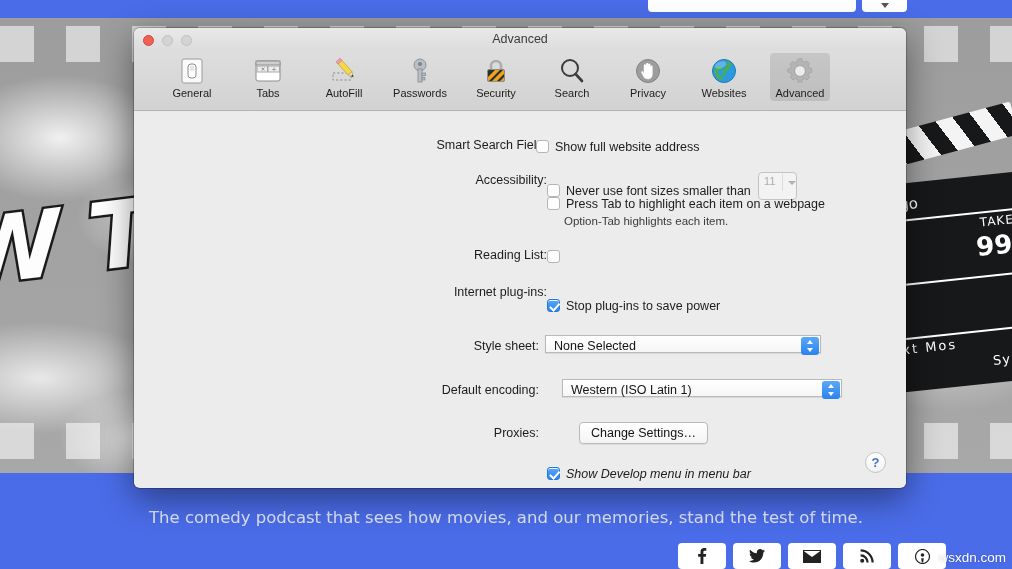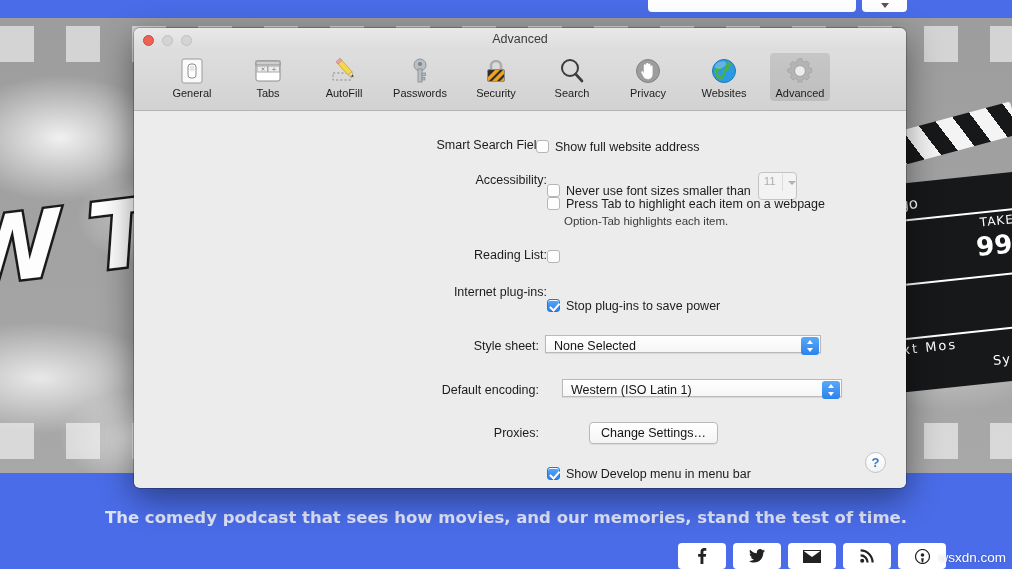--- a/index.html
+++ b/index.html
@@ -110,21 +110,21 @@
   #clapper .l2 { position:absolute; left:6px; top:106px; font-family:"DejaVu Sans",sans-serif; font-size:17px; }
   #clapper .l3 { position:absolute; left:10px; top:128px; font-family:"DejaVu Sans",sans-serif; font-size:17px; }
   #clapper .hr3 { position:absolute; left:6px; top:154px; width:168px; height:2px; background:#fff; }
   #clapper .l4 { position:absolute; left:4px; top:158px; font-family:"DejaVu Sans",sans-serif; font-size:13px; letter-spacing:2px; }
   #clapper .l5 { position:absolute; right:12px; top:178px; font-family:"DejaVu Sans",sans-serif; font-size:13px; letter-spacing:1px; }
 
   #tagline {
     position: absolute; left: 0; top: 508px; width: 1012px;
     text-align: center;
     font-family: "DejaVu Sans", sans-serif;
-    font-size: 16.5px; font-weight: bold;
+    font-size: 16.5px; font-weight: normal;
     color: #dfe4f7;
   }
 
   #social {
     position: absolute; left: 678px; top: 543px;
     display: flex; gap: 7px;
   }
   #social .sbtn {
     width: 48px; height: 26px;
     background: #fff; border-radius: 4px;
@@ -542,25 +542,25 @@
         <span class="rlabel">Default encoding:</span>
       </div>
       <div class="popup" style="position:absolute;left:428px;top:268px;width:280px;">
         <span class="pval">Western (ISO Latin 1)</span>
         <span class="parrows"></span>
       </div>
 
       <div class="row" style="left:0;top:315px;width:405px;">
         <span class="rlabel">Proxies:</span>
       </div>
-      <div class="ctrl" style="left:411px;top:311px;padding-left:44px;">
+      <div class="ctrl" style="left:401px;top:311px;padding-left:44px;">
         <span class="pushbtn">Change Settings…</span>
       </div>
 
-      <div class="ctrl" style="left:413px;top:353px;">
+      <div class="ctrl" style="left:413px;top:353px;font-style:italic;">
         <span class="cb checked"></span><span class="cbtext">Show Develop menu in menu bar</span>
       </div>
 
       <div id="helpbtn">?</div>
 
     </div>
   </div>
 </div>
 
 </body></html>

